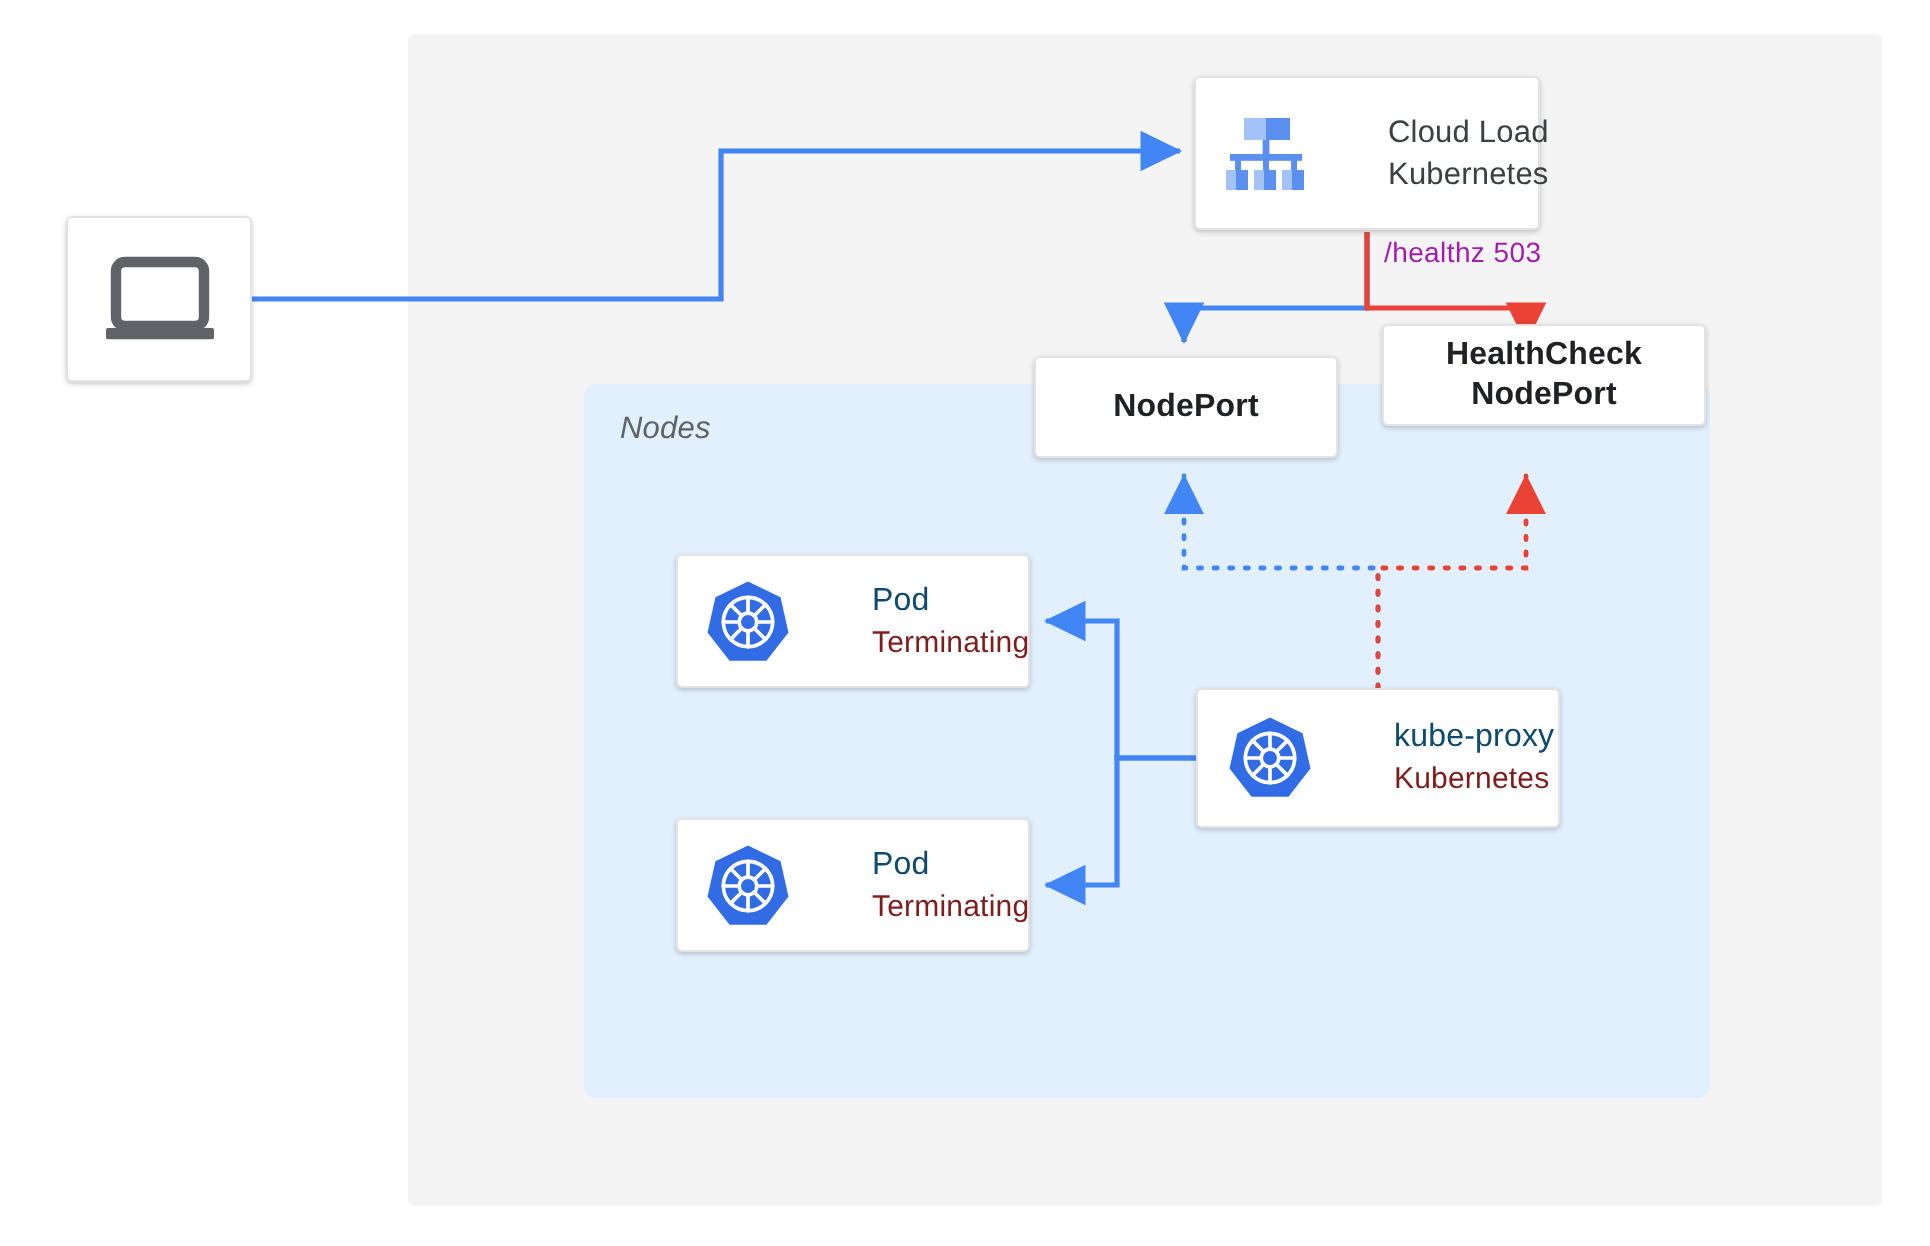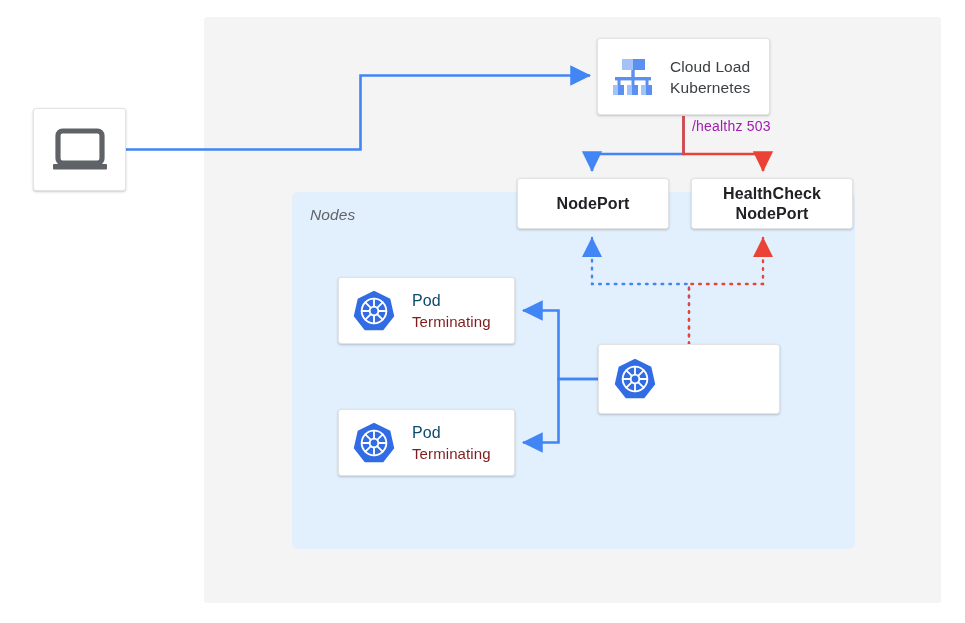--- a/index.html
+++ b/index.html
@@ -43,20 +43,21 @@
   
   .card {
     position: absolute;
     background: #ffffff;
     border: 1px solid #e3e3e3;
     border-radius: 3px;
     box-sizing: border-box;
     box-shadow: 0 1px 2px rgba(60,64,67,.18), 0 1px 3px rgba(60,64,67,.10);
     display: flex;
     align-items: center;
+    gap: 24px;
   }
 
   
   #laptop-card {
     left: 33px; top: 108px;
     width: 93px; height: 83px;
     justify-content: center;
   }
 
   
@@ -70,21 +71,21 @@
     font-size: 15.5px; color: #3c4043; line-height: 21px;
     letter-spacing: .1px;
   }
 
   
   .port-card {
     justify-content: center;
     text-align: center;
   }
   #nodeport-card { left: 517px; top: 178px; width: 152px; height: 51px; }
-  #hcnodeport-card { left: 691px; top: 178px; width: 162px; height: 51px; align-items: center; }
+  #hcnodeport-card { left: 691px; top: 162px; width: 162px; height: 51px; align-items: center; }
   .port-card .title {
     font-size: 16px; font-weight: bold; color: #202124;
     line-height: 20px; letter-spacing: .1px;
   }
 
   
   .pod-card {
     width: 177px; height: 67px;
     padding-left: 13px;
   }
@@ -272,13 +273,17 @@
         <line x1="50" y1="60" x2="50" y2="78"></line>
         <line x1="22" y1="50" x2="40" y2="50"></line>
         <line x1="60" y1="50" x2="78" y2="50"></line>
         <line x1="30.2" y1="30.2" x2="42.9" y2="42.9"></line>
         <line x1="57.1" y1="57.1" x2="69.8" y2="69.8"></line>
         <line x1="69.8" y1="30.2" x2="57.1" y2="42.9"></line>
         <line x1="42.9" y1="57.1" x2="30.2" y2="69.8"></line>
       </g>
     </svg>
   </span>
+  <span class="labels">
+    <div class="title">kube-proxy</div>
+    <div class="subtitle">Kubernetes</div>
+  </span>
 </div>
 
 </body></html>

